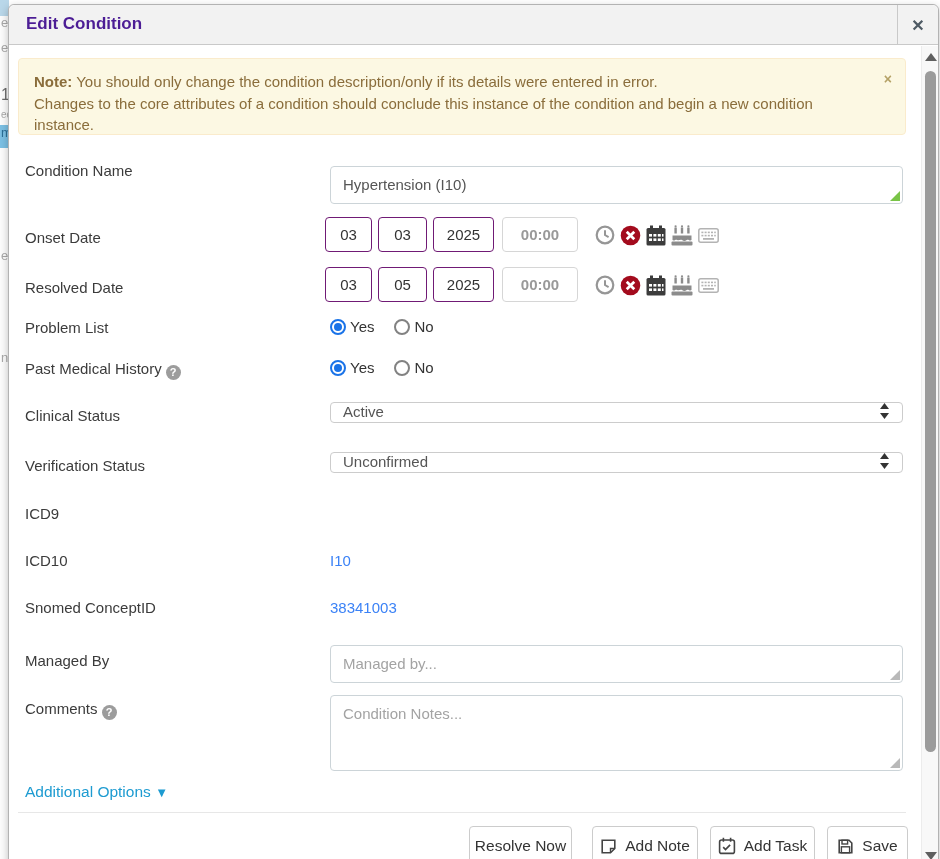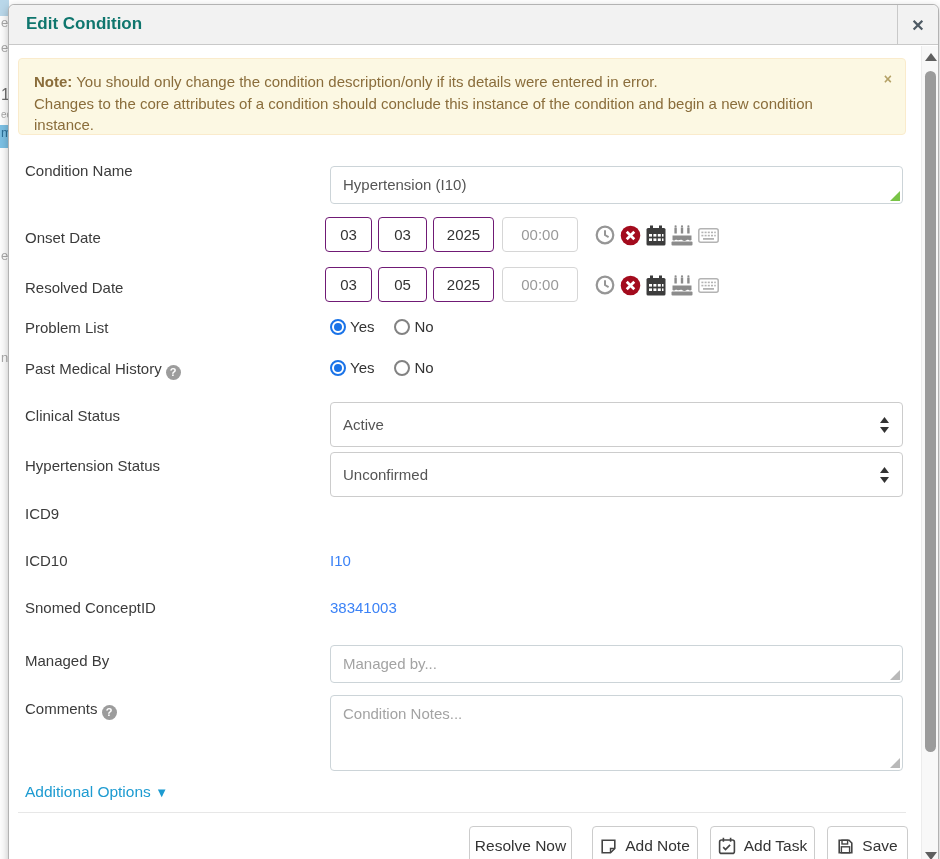--- a/index.html
+++ b/index.html
@@ -12,21 +12,21 @@
   .bg-frag { position:absolute; left:1px; color:#a9a9a9; font-size:13px; white-space:nowrap; }
   .bg-blue-top { position:absolute; left:0; top:0; width:9px; height:16px; background:#b9d7e9; }
   .bg-blue-bar { position:absolute; left:0; top:125px; width:9px; height:23px; background:#7cc0e4; color:#2b6e96; font-size:13px; padding-left:1px; }
 
   
   .modal { position:absolute; left:8px; top:4px; width:931px; height:870px;
            background:#fff; border:1px solid #b3b3b3; border-radius:6px 6px 0 0;
            box-shadow:0 3px 9px rgba(0,0,0,.25); overflow:hidden; }
   .modal-header { position:absolute; left:0; top:0; right:0; height:40px; background:#f2f2f2;
                   border-bottom:1px solid #c9c9c9; border-radius:6px 6px 0 0; }
-  .modal-title { position:absolute; left:17px; top:9px; font-size:17px; font-weight:bold; color:#0f766e; }
+  .modal-title { position:absolute; left:17px; top:9px; font-size:17px; font-weight:bold; color:#4c1d95; }
   .close-btn { position:absolute; right:0; top:0; width:41px; height:40px; border-left:1px solid #c9c9c9;
                display:flex; align-items:center; justify-content:center;
                font-size:16px; font-weight:bold; color:#4e5a64; cursor:pointer; }
 
   
   .note-box { position:absolute; left:9px; top:53px; width:888px; height:77px; background:#fcf8e3;
               border:1px solid #faebcc; border-radius:4px; padding:12px 34px 12px 15px;
               color:#8a6d3b; font-size:15px; line-height:21.5px; }
   .note-box b { font-weight:bold; }
   .note-dismiss { position:absolute; right:13px; top:10px; color:#b5a267; font-weight:bold;
@@ -40,43 +40,43 @@
                    padding:9px 12px; font-family:"Liberation Sans",sans-serif; font-size:15px; color:#555;
                    resize:none; outline:none; overflow:hidden; background:#fff; }
   textarea.field::placeholder { color:#a3a3a3; }
   .grip { position:absolute; width:0; height:0; border-style:solid; border-width:0 0 10px 10px;
           border-color:transparent transparent #79c447 transparent; pointer-events:none; }
   .grip.gray { border-color:transparent transparent #b9b9b9 transparent; }
 
   input.date-part { position:absolute; height:35px; border:1px solid #701a75; border-radius:4px;
                     text-align:center; font-family:"Liberation Sans",sans-serif; font-size:15px; color:#333;
                     background:#fff; outline:none; }
-  input.time-part { color:#999; border-color:#d6d6d6; }
+  input.time-part { color:#999; border-color:#d6d6d6;font-weight:bold; }
 
   .icon-cluster { position:absolute; left:586px; display:flex; align-items:center; gap:5px; height:22px; }
   .icon-cluster svg { display:block; cursor:pointer; }
 
   
   .radio-group { position:absolute; left:321px; display:flex; align-items:center; gap:4px;
                  font-size:15px; color:#333; }
   .radio { width:16px; height:16px; border-radius:50%; position:relative; cursor:pointer; }
   .radio.checked { border:2px solid #1a73e8; }
   .radio.checked::after { content:""; position:absolute; left:2px; top:2px; width:8px; height:8px;
                           border-radius:50%; background:#1a73e8; }
   .radio.unchecked { border:2px solid #828282; }
   .radio-no { margin-left:16px; }
 
   
   .help { display:inline-flex; width:15px; height:15px; border-radius:50%; background:#9c9c9c; color:#fff;
           font-size:11px; font-weight:bold; align-items:center; justify-content:center; margin-left:4px;
           vertical-align:-2px; cursor:pointer; }
 
   
-  .select { position:absolute; left:321px; width:573px; height:45px; border:1px solid #ccc; border-radius:4px;
-            background:#fff; display:flex; align-items:center; padding:0 12px; font-size:15px; color:#555;
+  .select { position:absolute; left:321px; width:573px; height:21px; border:1px solid #ccc; border-radius:4px;
+            background:#fff; display:flex; padding:0 12px; font-size:15px; color:#555;
             cursor:pointer; }
   .select .caret { margin-left:auto; }
 
   
   .add-options { position:absolute; left:16px; top:778px; font-size:15.5px; color:#1d9bd1; cursor:pointer; }
 
   .footer-divider { position:absolute; left:9px; top:807px; width:888px; border-top:1px solid #e7e7e7; }
 
   .btn { position:absolute; top:821px; height:40px; border:1px solid #ccc; border-radius:4px; background:#fff;
          color:#333; font-size:15.5px; display:flex; align-items:center; justify-content:center; gap:8px;
@@ -265,21 +265,21 @@
 
     <div class="row-label" style="top:401px">Clinical Status</div>
     <div class="select" style="top:397px">
       <span>Active</span>
       <svg class="caret" width="11" height="16" viewBox="0 0 11 16">
           <path d="M5.5 0L10 6H1z" fill="#333"></path>
           <path d="M5.5 16L1 10h9z" fill="#333"></path>
         </svg>
     </div>
 
-    <div class="row-label" style="top:451px">Hypertension Status</div>
+    <div class="row-label" style="top:451px">Verification Status</div>
     <div class="select" style="top:447px">
       <span>Unconfirmed</span>
       <svg class="caret" width="11" height="16" viewBox="0 0 11 16">
           <path d="M5.5 0L10 6H1z" fill="#333"></path>
           <path d="M5.5 16L1 10h9z" fill="#333"></path>
         </svg>
     </div>
 
     <div class="row-label" style="top:499px">ICD9</div>
     <div class="row-value" style="top:499px"></div>

